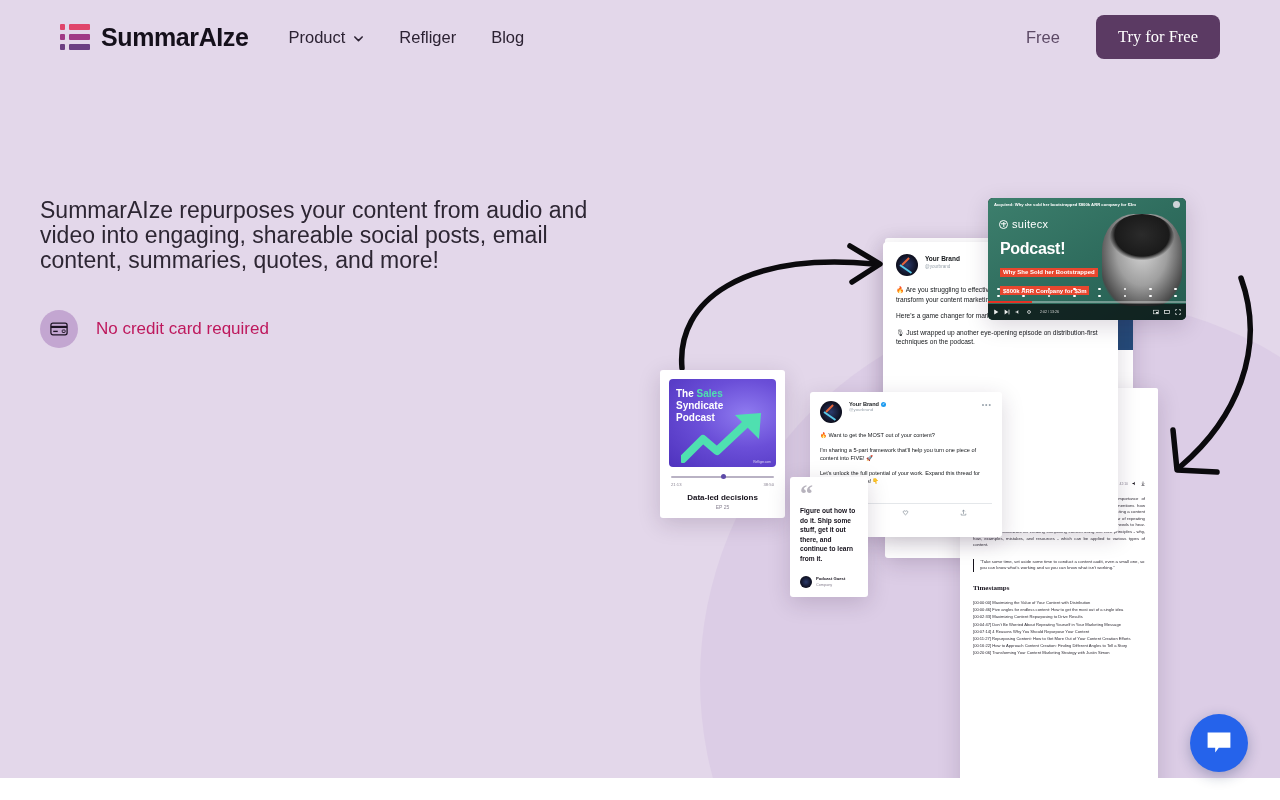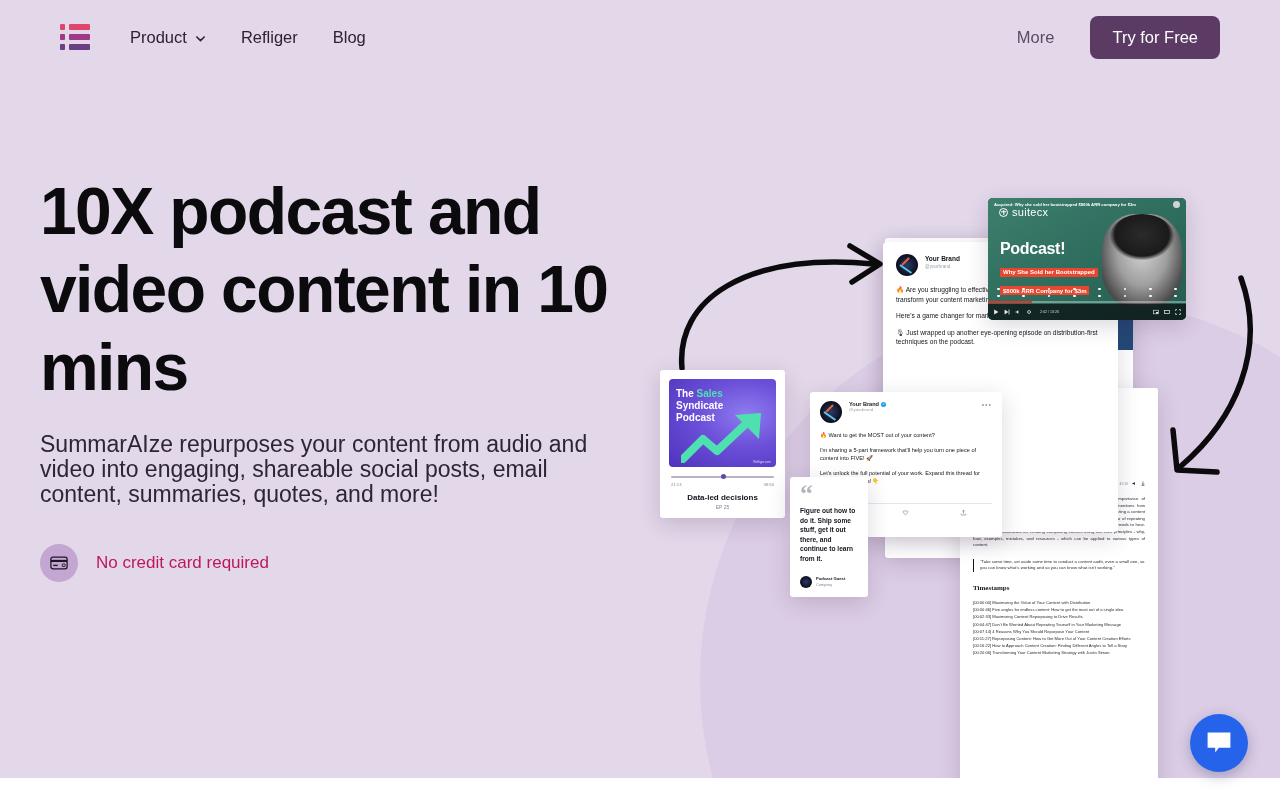--- a/index.html
+++ b/index.html
@@ -55,21 +55,21 @@
   .nav-links { display: flex; align-items: center; gap: 35px; margin-left: 40px; }
   .nav-link {
     font-size: 16.5px; color: #2c2233; cursor: pointer;
     display: flex; align-items: center; gap: 8px;
   }
   .chev { width: 11px; height: 11px; position: relative; top: 1px; }
   .nav-right { margin-left: auto; display: flex; align-items: center; gap: 36px; }
   .login-link { font-size: 16.5px; color: #5d4a66; cursor: pointer; }
   .cta-nav {
     background: #5b3a63; color: #fff; border: none;
-    font-family: Liberation Sans, sans-serif; font-size: 16.5px;
+    font-family: Liberation Serif, serif; font-size: 16.5px;
     padding: 12px 22px; border-radius: 8px; cursor: pointer;
   }
 
   
   .hero-left { position: absolute; left: 40px; top: 172px; width: 620px; z-index: 30; }
   .hero-title {
     font-size: 66px; line-height: 78px; font-weight: bold;
     color: #0b0a0d; letter-spacing: -1.6px;
   }
   .hero-sub {
@@ -153,21 +153,21 @@
   .em-hero { height: 76px; background: linear-gradient(160deg,#2c5f8e 0%, #1f4f7d 55%, #2a3f6b 100%); position: relative; overflow: hidden; }
   .em-body { padding: 13px 14px; font-size: 4.6px; line-height: 8px; color: #2d2a33; }
   .em-body p { margin-bottom: 8px; }
 
   
   .video-card { left: 348px; top: 28px; width: 198px; height: 122px; border-radius: 5px; overflow: hidden; background: #0b1f1a; }
   .vp-topbar { position: absolute; left: 0; right: 0; top: 0; height: 12px; padding: 3px 6px; display: flex; align-items: center; }
   .vp-title { font-size: 4.2px; color: #fff; font-weight: bold; white-space: nowrap; overflow: hidden; }
   .vp-avatar { margin-left: auto; width: 7px; height: 7px; border-radius: 50%; background: #cfd4d8; }
   .vp-stage { position: absolute; inset: 0; background: linear-gradient(150deg,#3d7f6d 0%, #2f6d5e 50%, #255c50 100%); }
-  .vp-brandrow { position: absolute; left: 11px; top: 8px; display: flex; align-items: center; gap: 4px; }
+  .vp-brandrow { position: absolute; left: 11px; top: 20px; display: flex; align-items: center; gap: 4px; }
   .vp-brand-ico { width: 9px; height: 9px; border-radius: 50%; border: 1.4px solid #fff; position: relative; }
   .vp-brand-ico::before { content:""; position:absolute; left:50%; top:1px; width:1.4px; height:5px; background:#fff; transform:translateX(-50%); }
   .vp-brand-ico::after { content:""; position:absolute; top:50%; left:1px; width:5px; height:1.4px; background:#fff; transform:translateY(-50%); }
   .vp-brand-txt { font-size: 11px; color: #fff; letter-spacing: .3px; }
   .vp-h1 { position: absolute; left: 12px; top: 42px; font-size: 16px; font-weight: bold; color: #fff; letter-spacing: -.3px; }
   .vp-sub { position: absolute; left: 12px; top: 62px; }
   .vp-sub span { display: inline-block; background: #e8472f; color: #fff; font-size: 6px; font-weight: bold; padding: 1.5px 3px; margin-bottom: 2px; }
   .vp-face {
     position: absolute; right: 4px; bottom: 14px; width: 80px; height: 92px;
     background: radial-gradient(ellipse at 50% 38%, #d6d6d6 0%, #9f9f9f 45%, #4a4a4a 78%, rgba(60,60,60,0) 82%);
@@ -251,45 +251,45 @@
           </div>
         <div class="logo-row">
             <span class="logo-dot" style="background:#a03a86"></span>
             <span class="logo-bar" style="background:#a03a86"></span>
           </div>
         <div class="logo-row">
             <span class="logo-dot" style="background:#6b3f82"></span>
             <span class="logo-bar" style="background:#6b3f82"></span>
           </div>
       </div>
+      <div class="brand-name">SummarAIze</div>
     </div>
 
     <div class="nav-links">
       <div class="nav-link">
         <span>Product</span>
         <svg class="chev" viewBox="0 0 12 12">
             <path d="M2 4.3 L6 8.3 L10 4.3" fill="none" stroke="#2c2233" stroke-width="1.7" stroke-linecap="round" stroke-linejoin="round"></path>
           </svg>
       </div>
       <div class="nav-link">
         <span>Refliger</span>
       </div>
       <div class="nav-link">
         <span>Blog</span>
       </div>
     </div>
 
     <div class="nav-right">
-      <div class="login-link">More</div>
+      <div class="login-link">Free</div>
       <button class="cta-nav">Try for Free</button>
     </div>
   </div>
 
   <div class="hero-left">
-    <h1 class="hero-title">10X podcast and video content in 10 mins</h1>
     <p class="hero-sub">SummarAIze repurposes your content from audio and video into engaging, shareable social posts, email content, summaries, quotes, and more!</p>
     <div class="note-row">
       <div class="note-badge">
         <svg width="18" height="14" viewBox="0 0 20 15">
             <rect x="1" y="1" width="18" height="13" rx="2.2" fill="none" stroke="#1d1424" stroke-width="1.4"></rect>
             <rect x="1" y="4" width="18" height="2.4" fill="#1d1424"></rect>
             <rect x="3.6" y="9.4" width="5" height="1.5" fill="#1d1424"></rect>
             <rect x="13.6" y="8.6" width="3.2" height="2.8" rx=".5" fill="none" stroke="#1d1424" stroke-width="1"></rect>
           </svg>
       </div>

